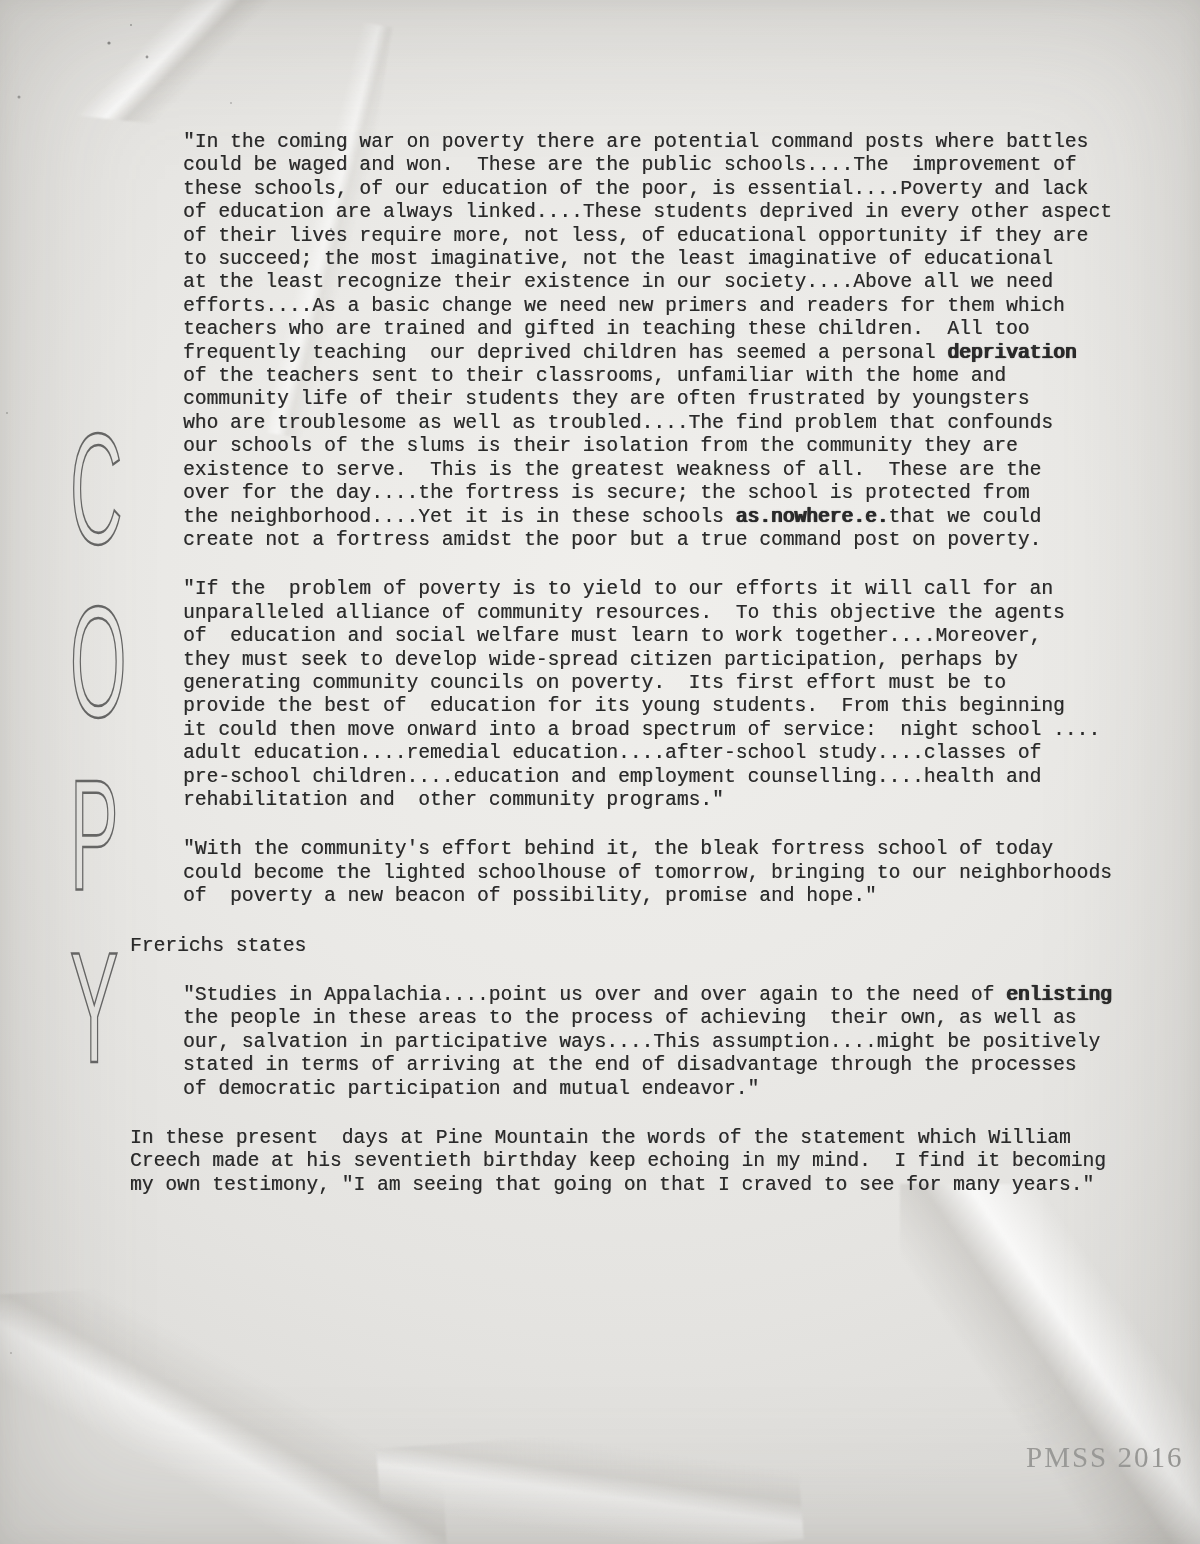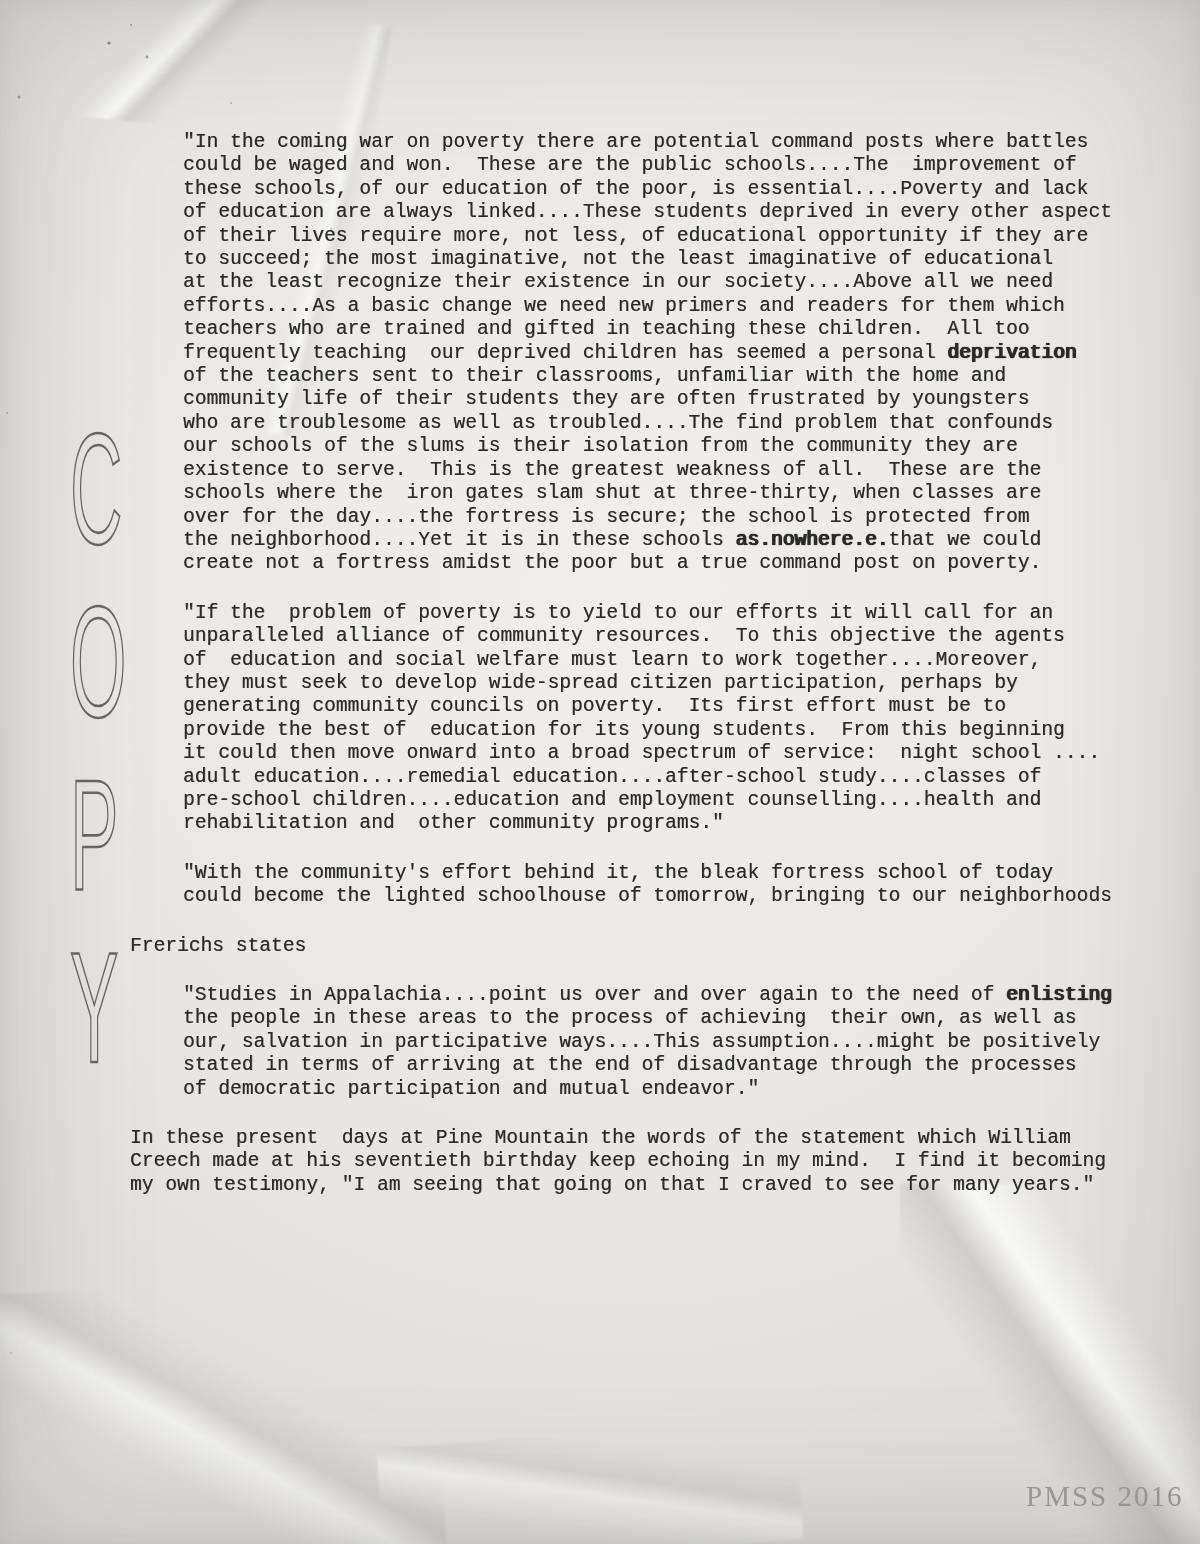--- a/index.html
+++ b/index.html
@@ -80,21 +80,20 @@
   .para.indented { padding-left:53px; }
   .line { white-space:pre; }
   .overtype {
     text-shadow:1.1px 0 0 currentColor, -0.6px 0.4px 0 rgba(30,30,30,0.8), 0 0 1.2px rgba(30,30,30,0.9);
   }
   .watermark {
     position:absolute; left:1026px; top:1441px;
     font-family:"Liberation Serif", serif;
     font-size:29px; letter-spacing:2px;
     color:var(--watermark, #9c9c9a);
-    margin-top:39px;
   }
 </style>
 </head>
 <body>
 
 <div class="page">
   <div class="crease crease-tl"></div>
   <div class="crease crease-tl2"></div>
   <div class="crease crease-bl"></div>
   <div class="crease crease-br"></div>
@@ -116,40 +115,40 @@
         <div class="line"><span>to succeed; the most imaginative, not the least imaginative of educational</span></div>
         <div class="line"><span>at the least recognize their existence in our society....Above all we need</span></div>
         <div class="line"><span>efforts....As a basic change we need new primers and readers for them which</span></div>
         <div class="line"><span>teachers who are trained and gifted in teaching these children.  All too</span></div>
         <div class="line"><span>frequently teaching  our deprived children has seemed a personal </span><span class="overtype">deprivation</span></div>
         <div class="line"><span>of the teachers sent to their classrooms, unfamiliar with the home and</span></div>
         <div class="line"><span>community life of their students they are often frustrated by youngsters</span></div>
         <div class="line"><span>who are troublesome as well as troubled....The find problem that confounds</span></div>
         <div class="line"><span>our schools of the slums is their isolation from the community they are</span></div>
         <div class="line"><span>existence to serve.  This is the greatest weakness of all.  These are the</span></div>
-        <div class="line"><span>schools where the  iron gates slam shut at three-thirty, when classes are</span></div>
         <div class="line"><span>over for the day....the fortress is secure; the school is protected from</span></div>
         <div class="line"><span>the neighborhood....Yet it is in these schools </span><span class="overtype">as.nowhere.e.</span><span>that we could</span></div>
         <div class="line"><span>create not a fortress amidst the poor but a true command post on poverty.</span></div>
       </div>
       <div class="para indented">
         <div class="line"><span>"If the  problem of poverty is to yield to our efforts it will call for an</span></div>
         <div class="line"><span>unparalleled alliance of community resources.  To this objective the agents</span></div>
         <div class="line"><span>of  education and social welfare must learn to work together....Moreover,</span></div>
         <div class="line"><span>they must seek to develop wide-spread citizen participation, perhaps by</span></div>
         <div class="line"><span>generating community councils on poverty.  Its first effort must be to</span></div>
         <div class="line"><span>provide the best of  education for its young students.  From this beginning</span></div>
         <div class="line"><span>it could then move onward into a broad spectrum of service:  night school ....</span></div>
         <div class="line"><span>adult education....remedial education....after-school study....classes of</span></div>
         <div class="line"><span>pre-school children....education and employment counselling....health and</span></div>
         <div class="line"><span>rehabilitation and  other community programs."</span></div>
       </div>
       <div class="para indented">
         <div class="line"><span>"With the community's effort behind it, the bleak fortress school of today</span></div>
         <div class="line"><span>could become the lighted schoolhouse of tomorrow, bringing to our neighborhoods</span></div>
+        <div class="line"><span>of  poverty a new beacon of possibility, promise and hope."</span></div>
       </div>
       <div class="para">
         <div class="line"><span>Frerichs states</span></div>
       </div>
       <div class="para indented">
         <div class="line"><span>"Studies in Appalachia....point us over and over again to the need of </span><span class="overtype">enlisting</span></div>
         <div class="line"><span>the people in these areas to the process of achieving  their own, as well as</span></div>
         <div class="line"><span>our, salvation in participative ways....This assumption....might be positively</span></div>
         <div class="line"><span>stated in terms of arriving at the end of disadvantage through the processes</span></div>
         <div class="line"><span>of democratic participation and mutual endeavor."</span></div>

